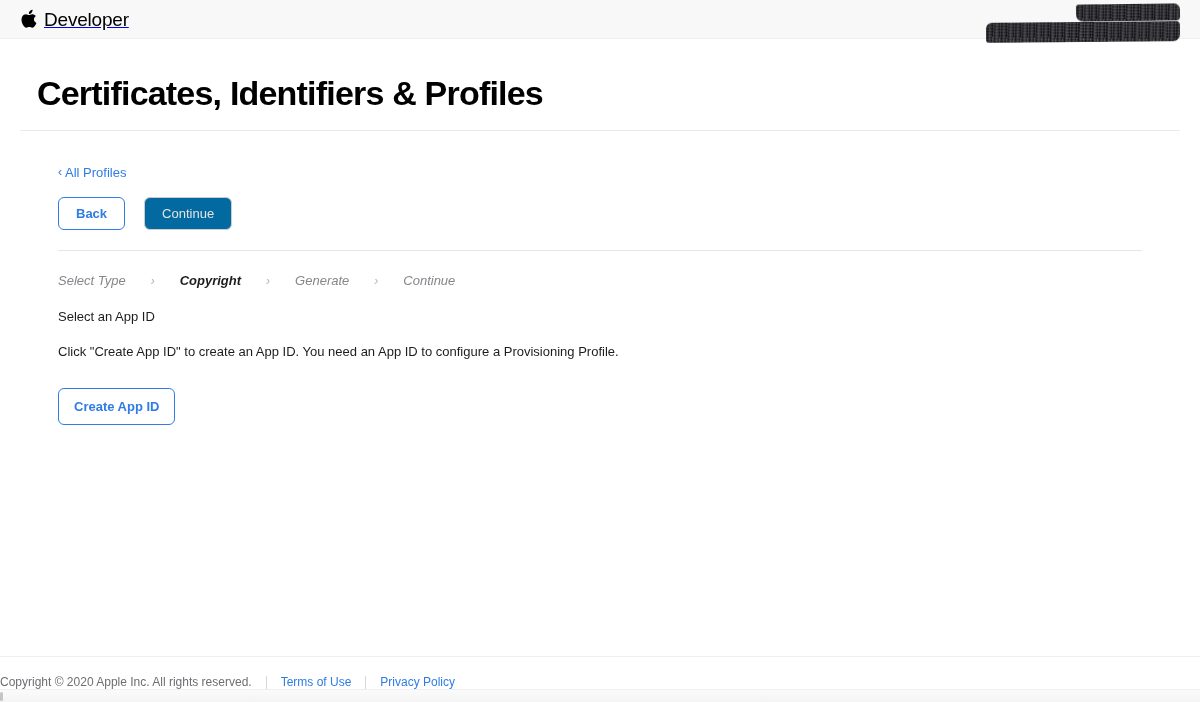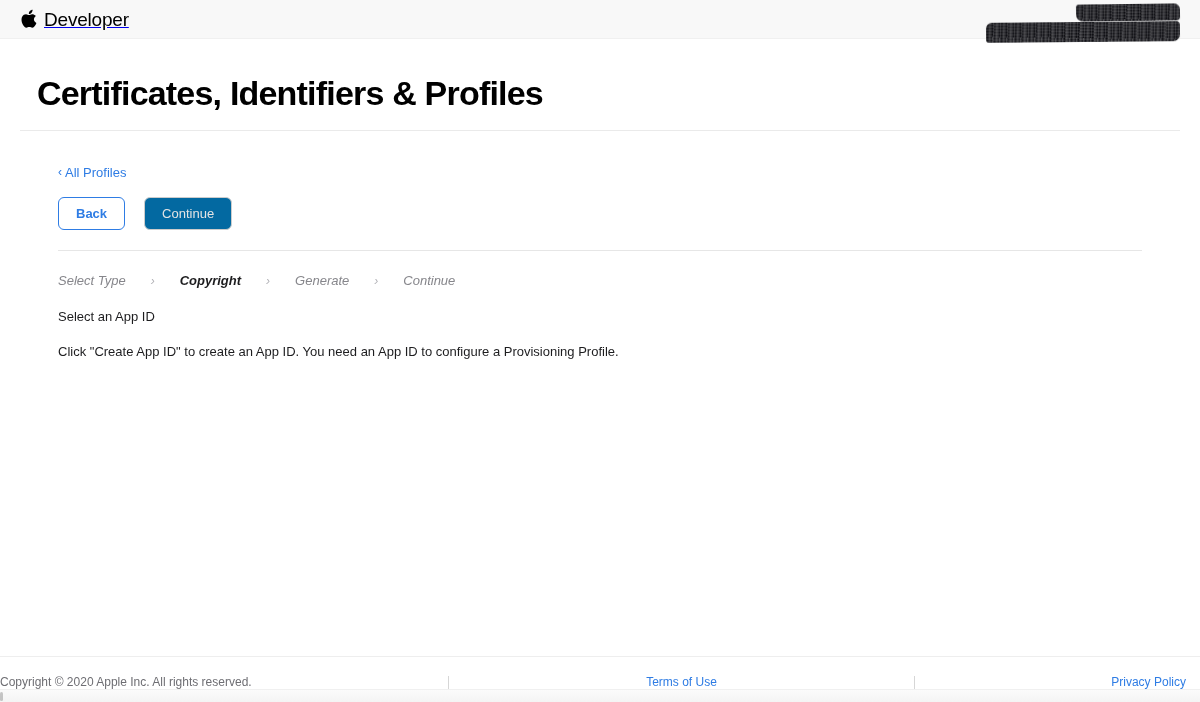--- a/index.html
+++ b/index.html
@@ -214,21 +214,21 @@
     position: absolute;
     left: 0;
     right: 0;
     bottom: 13px;
     border-top: 1px solid #eeeeee;
     padding-top: 18px;
   }
   .footer-inner {
     display: flex;
     align-items: center;
-    justify-content: space-between;
+    justify-content: flex-start;
     gap: 0;
     font-size: 12px;
   }
   .copyright { color: #6e6e73; padding-right: 14px; }
   .footer-sep {
     width: 1px;
     height: 13px;
     background: #d6d6d6;
   }
   .footer-link {
@@ -306,20 +306,23 @@
     <span class="step-sep">›</span>
     <span class="step">Generate</span>
     <span class="step-sep">›</span>
     <span class="step">Continue</span>
   </div>
 
   
   <div class="body-block">
     <div class="label-line">Select an App ID</div>
     <div class="help-line">Click "Create App ID" to create an App ID. You need an App ID to configure a Provisioning Profile.</div>
+    <div class="create-btn-wrap">
+      <button class="btn-create">Create App ID</button>
+    </div>
   </div>
 
 </div>
 
 <div class="footer">
   <div class="footer-inner">
     <span class="copyright">Copyright © 2020 Apple Inc. All rights reserved.</span>
     <span class="footer-sep"></span>
     <a class="footer-link" href="#">Terms of Use</a>
     <span class="footer-sep"></span>

